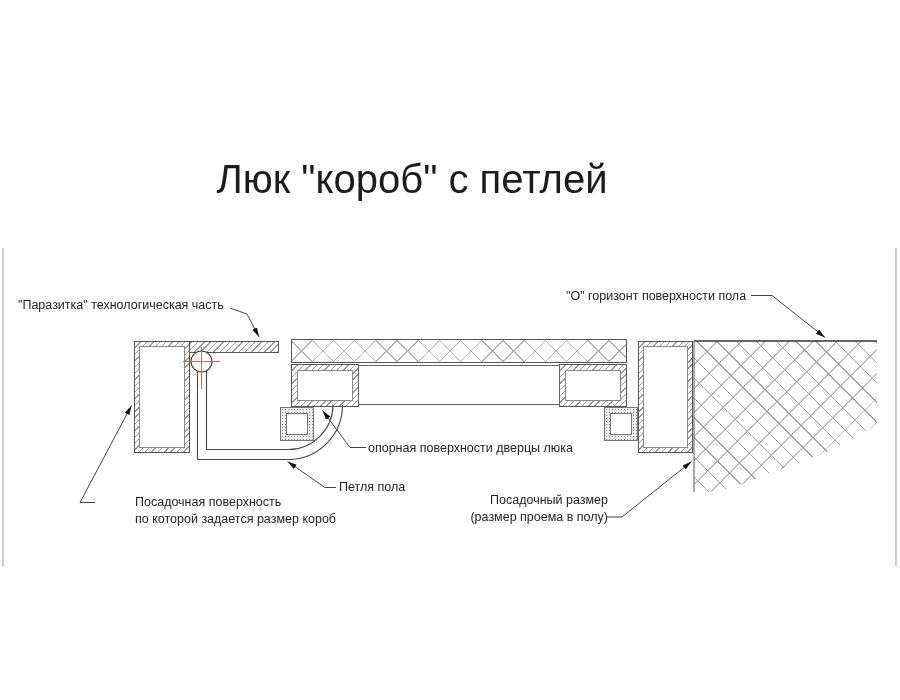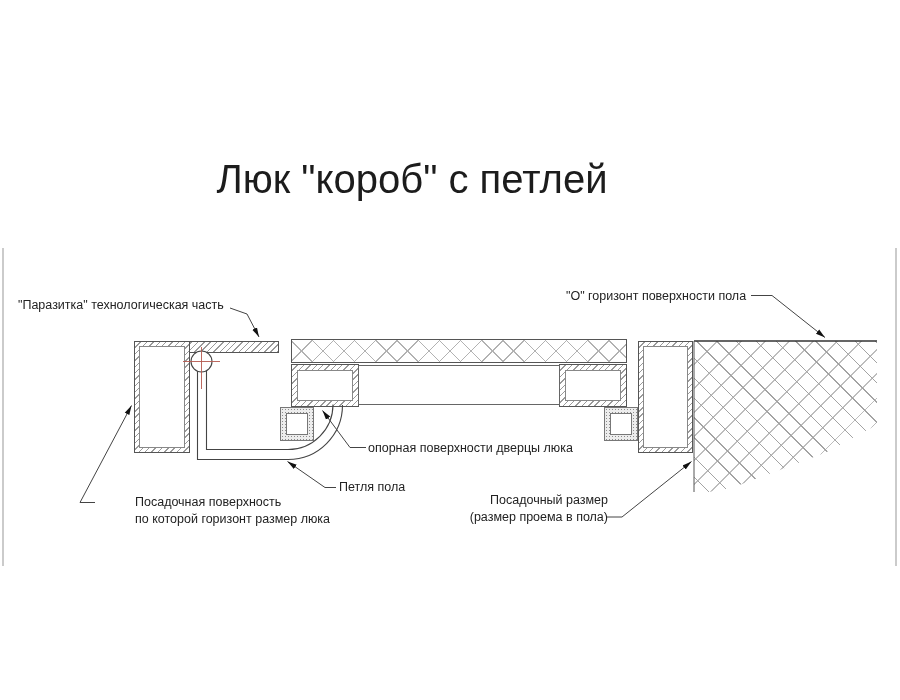--- a/index.html
+++ b/index.html
@@ -118,21 +118,21 @@
   <div class="abs lbl" style="left:18px;top:297px;">"Паразитка" технологическая часть</div>
 
   <div class="abs lbl" style="left:566px;top:288px;">"О" горизонт поверхности пола</div>
 
   <div class="abs lbl" style="left:368px;top:440px;">опорная поверхности дверцы люка</div>
 
   <div class="abs lbl" style="left:339px;top:479px;">Петля пола</div>
 
   <div class="abs lbl" style="left:99px;top:494px;margin-left:36px;">
     <span style="display:block;">Посадочная поверхность</span>
-    <span style="display:block;">по которой горизонт размер люка</span>
+    <span style="display:block;">по которой задается размер короб</span>
   </div>
 
   <div class="abs lbl" style="left:458px;top:492px;width:150px;text-align:right;">
     <span style="display:block;">Посадочный размер</span>
-    <span style="display:block;">(размер проема в пола)</span>
+    <span style="display:block;">(размер проема в полу)</span>
   </div>
 
 </div>
 
 </body></html>

